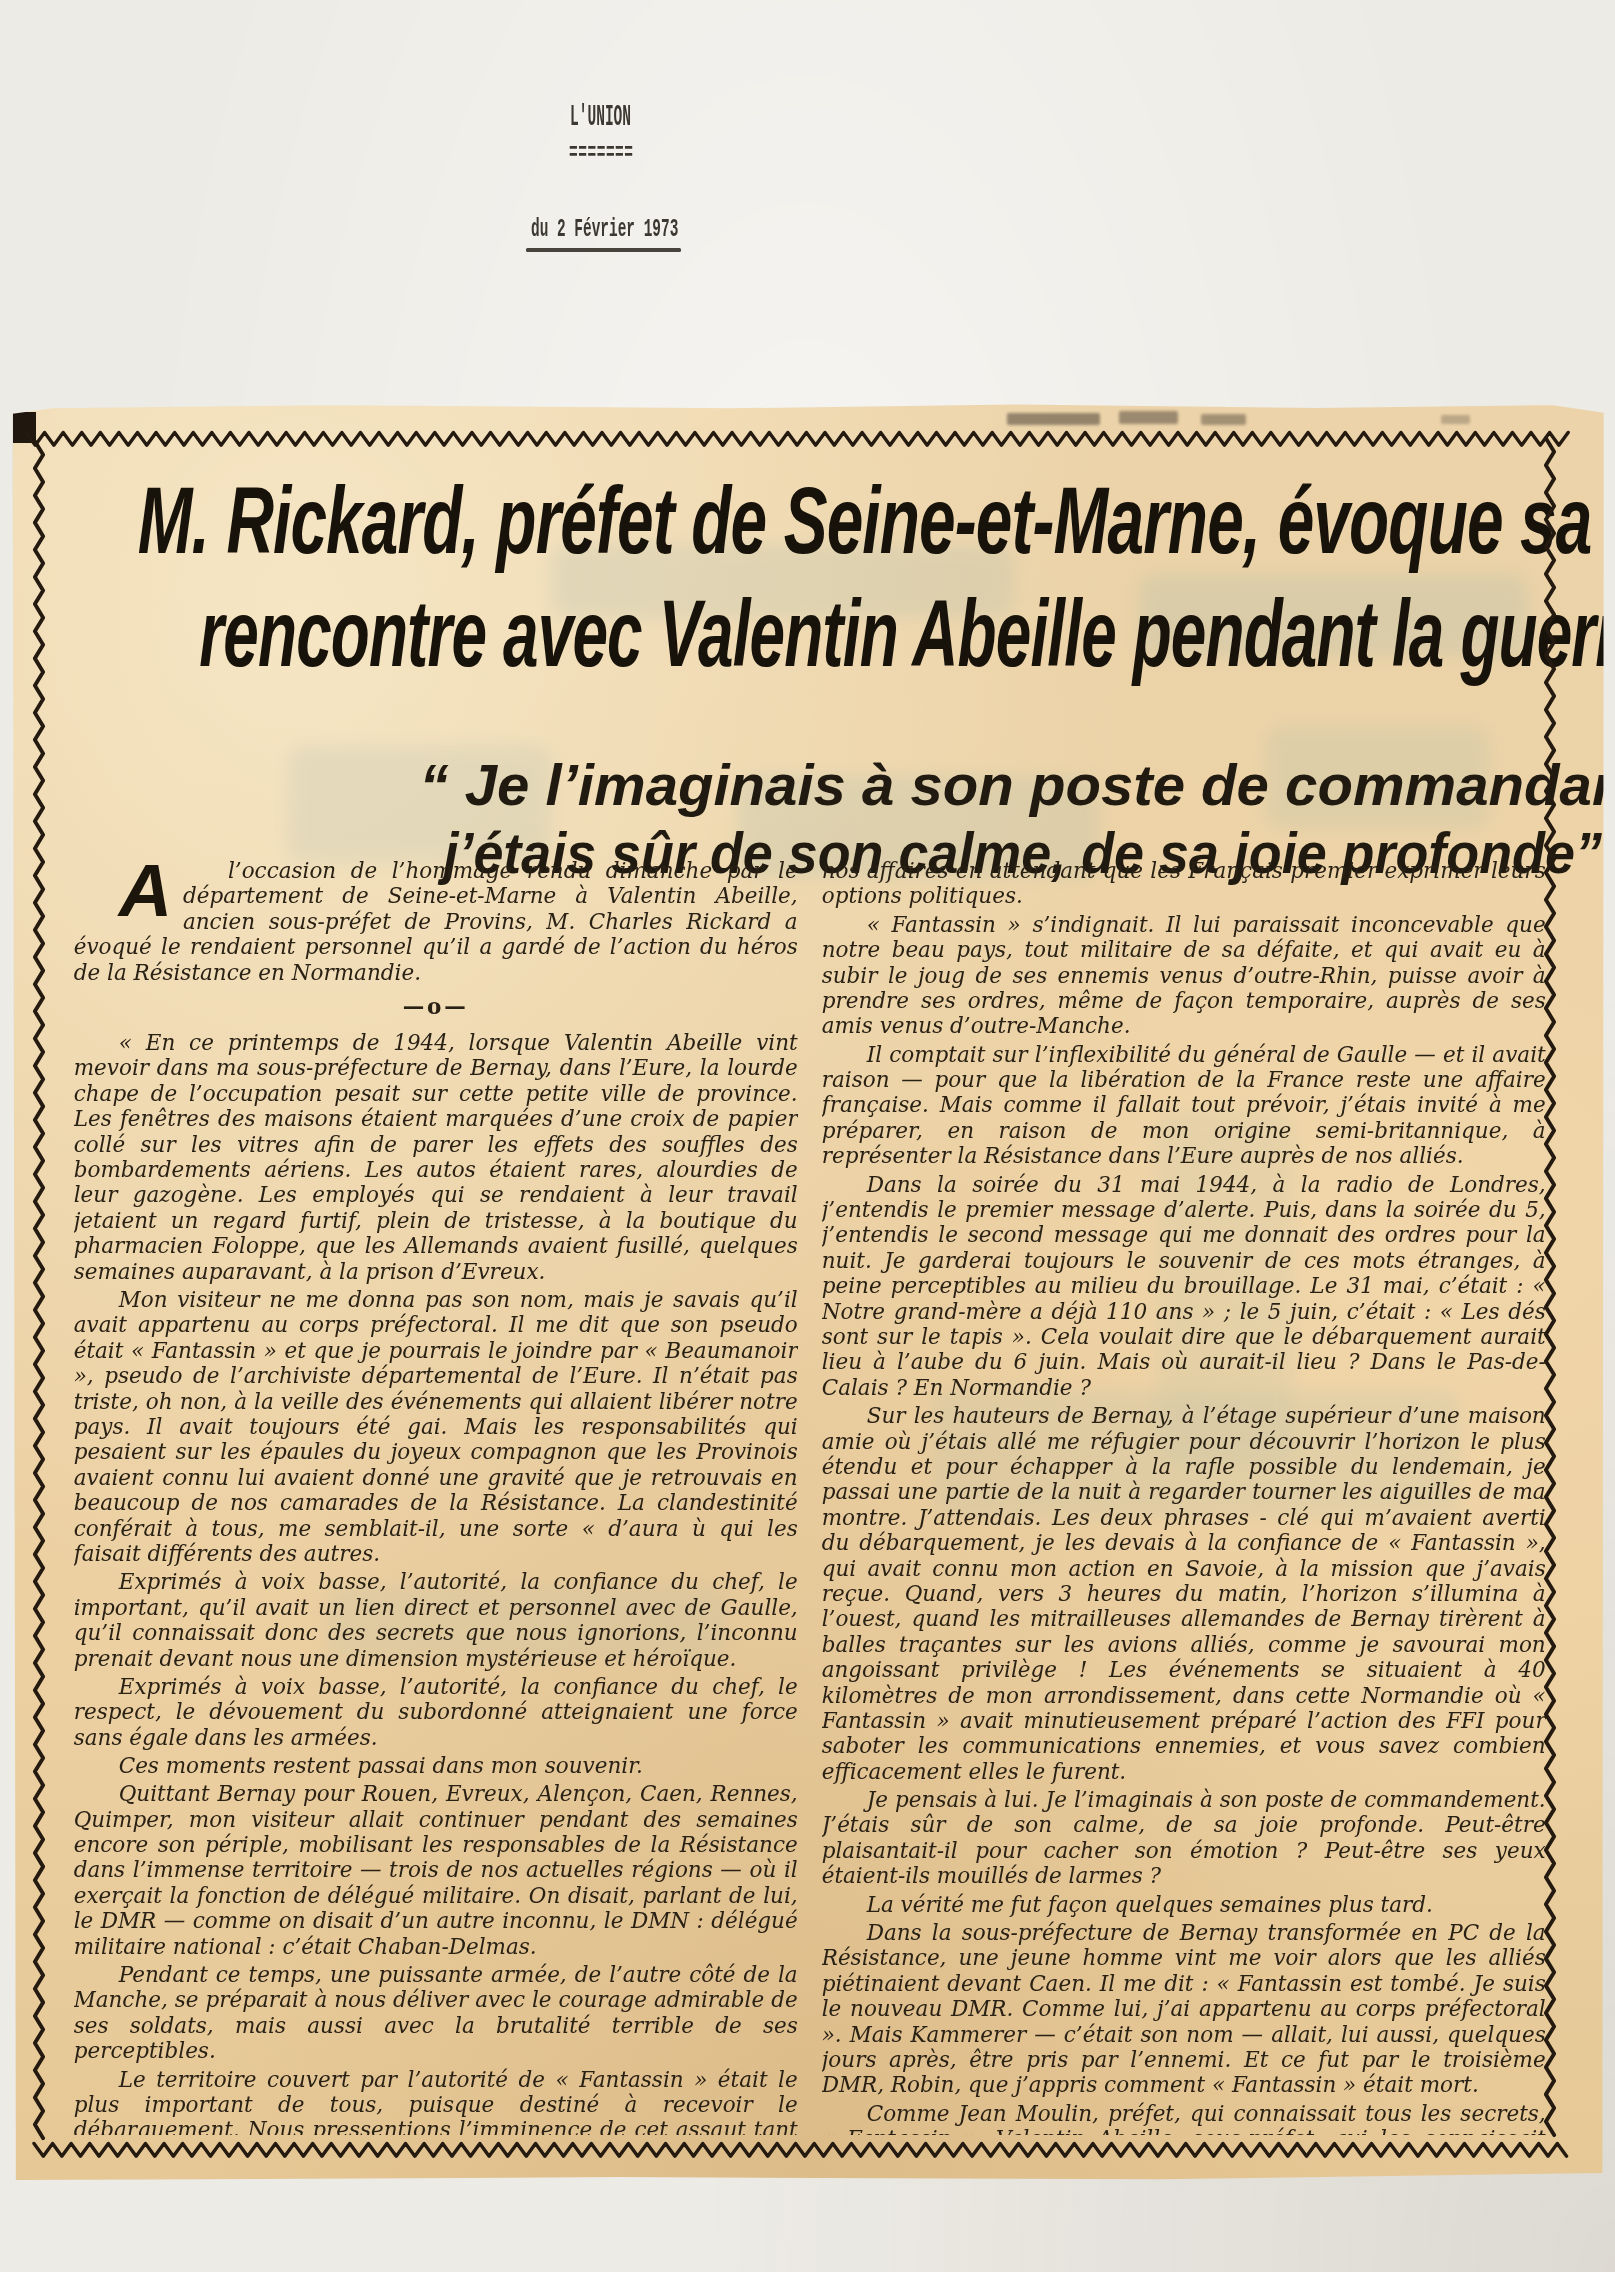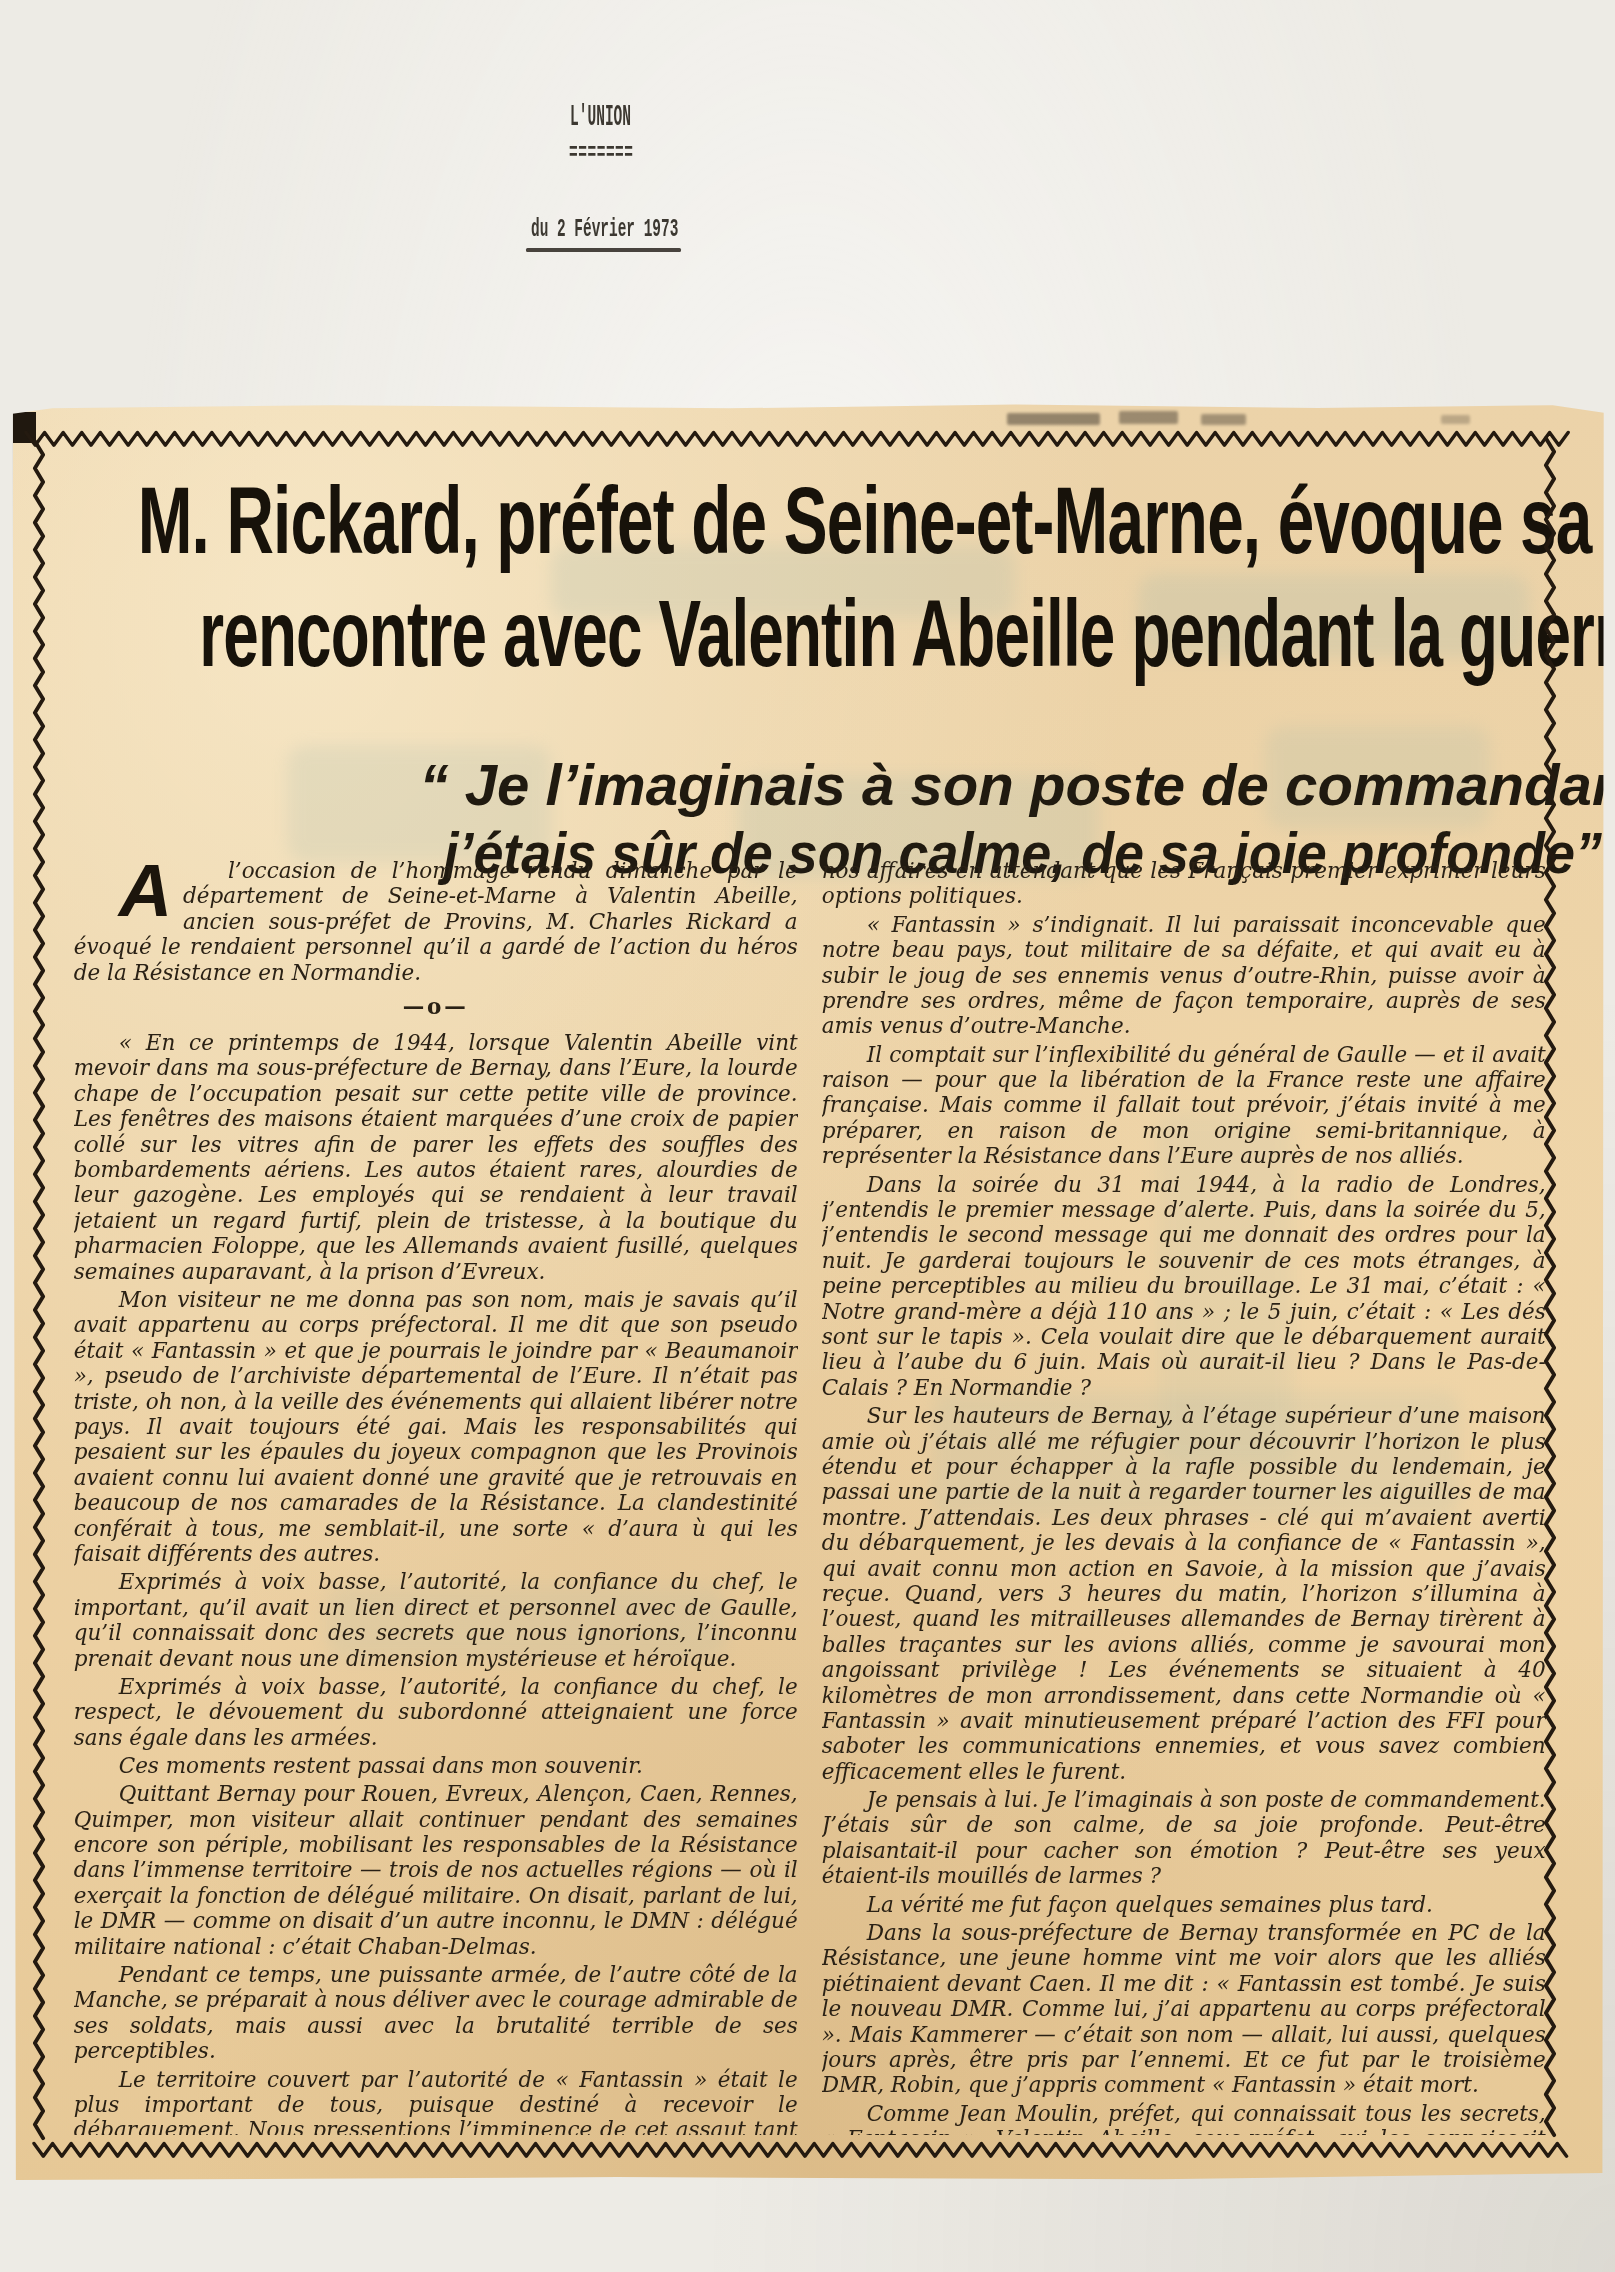--- a/index.html
+++ b/index.html
@@ -32,21 +32,21 @@
       var(--newsprint,#e9d0a4);
     clip-path:polygon(0 0.6%,2.5% .3%,20% .12%,45% .3%,63% .08%,82% .28%,96.8% .12%,100% .55%,
       99.92% 99.55%,72% 99.9%,38% 99.78%,.2% 99.95%);
     filter:drop-shadow(0 4.9px 6.8px rgba(90,72,48,.45));
   }
   .ghost{position:absolute;background:var(--ghost,#9fb8ac);filter:blur(7.8px);border-radius:19.6px;pointer-events:none;}
   .smudge{position:absolute;background:#4c4336;filter:blur(1.5px);border-radius:2px;}
   .chip{position:absolute;background:#20180f;filter:blur(0.5px);}
   .border-svg{position:absolute;overflow:visible;}
   
-  .hl-line{position:absolute;width:100%;text-align:center;white-space:nowrap;}
+  .hl-line{position:absolute;width:100%;text-align:center;white-space:nowrap;font-style:italic;}
   .hl-line>span{
     display:inline-block;white-space:nowrap;
     font-family:"Liberation Sans","DejaVu Sans",sans-serif;
     font-weight:bold;color:var(--headline,#17120a);
     font-size:77px;letter-spacing:-1px;
   }
   #hl1{top:63px;} #hl2{top:176px;padding-left:36px;}
   .sub-line{position:absolute;width:100%;text-align:right;white-space:nowrap;margin-top:48px;}
   .sub-line>span{
     display:inline-block;white-space:nowrap;

